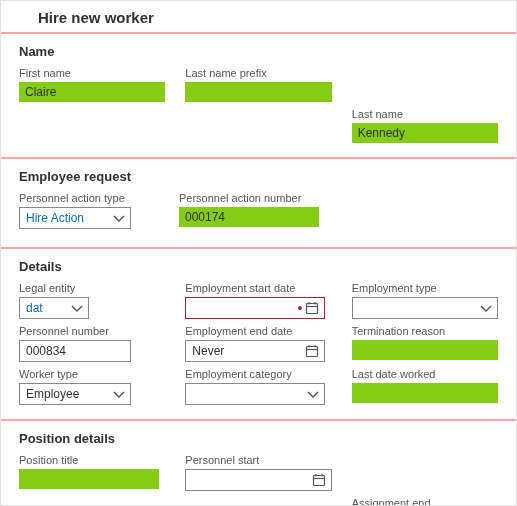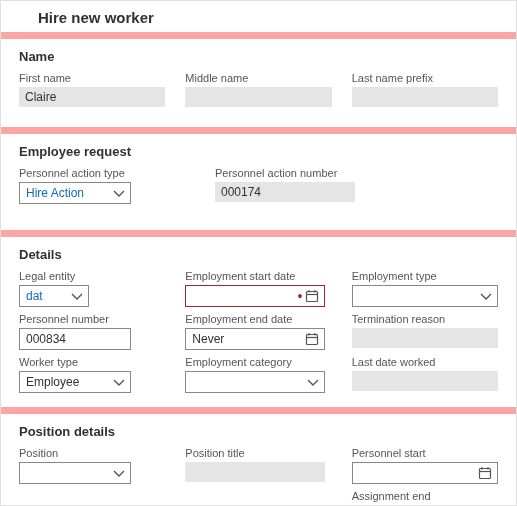--- a/index.html
+++ b/index.html
@@ -13,48 +13,47 @@
     border: 1px solid #e0e0e0;
     overflow: hidden;
   }
   .page-title {
     font-size: 15px;
     font-weight: 600;
     padding: 8px 14px 6px;
     margin-left: 23px;
   }
   .section {
-    border-top: 7px solid #fca5a5;
+    border-top: 2px solid #fca5a5;
     padding: 6px 18px 8px;
   }
   .section-title {
     font-size: 13px;
     font-weight: 600;
     padding: 4px 0 8px;
   }
   .row3 {
     display: grid;
     grid-template-columns: 1fr 1fr 1fr;
     column-gap: 20px;
     margin-bottom: 6px;
   }
   .row2 {
     display: grid;
     grid-template-columns: 160px 1fr;
-    column-gap: 36px;
-    margin-bottom: 18px;
+    margin-bottom: 10px;
   }
   .field-label {
     font-size: 11px;
     color: #555;
     margin-bottom: 3px;
     display: block;
   }
   .disabled-box {
-    background: #e5e5e5;
+    background: #84cc16;
     height: 20px;
     width: 100%;
     padding: 2px 6px;
     font-size: 12px;
     color: #323130;
     display: flex;
     align-items: center;
   }
   .input-box {
     border: 1px solid #8a8886;
@@ -110,31 +109,31 @@
 <div class="page-title">Hire new worker</div>
 
 <div class="section">
   <div class="section-title">Name</div>
   <div class="row3">
     <div>
       <span class="field-label">First name</span>
       <div class="disabled-box">Claire</div>
     </div>
     <div>
-      <span class="field-label">Middle name</span>
-      <div class="disabled-box"></div>
-    </div>
-    <div>
       <span class="field-label">Last name prefix</span>
       <div class="disabled-box"></div>
     </div>
   </div>
   <div class="row3">
     <div></div>
       <div></div>
+    <div>
+      <span class="field-label">Last name</span>
+      <div class="disabled-box">Kennedy</div>
+    </div>
   </div>
 </div>
 
 <div class="section">
   <div class="section-title">Employee request</div>
   <div class="row2">
     <div>
       <span class="field-label">Personnel action type</span>
       <div class="input-box narrow">
         <span class="link-text">Hire Action</span>
@@ -246,31 +245,20 @@
       <div class="disabled-box"></div>
     </div>
   </div>
 </div>
 
 <div class="section">
   <div class="section-title">Position details</div>
 
   <div class="row3">
     <div>
-      <span class="field-label">Position</span>
-      <div class="input-box narrow">
-        <span></span>
-        <span class="chev">
-            <svg width="14" height="12">
-              <use href="#chev-path"></use>
-            </svg>
-          </span>
-      </div>
-    </div>
-    <div>
       <span class="field-label">Position title</span>
       <div class="disabled-box" style="width:140px"></div>
     </div>
     <div>
       <span class="field-label">Personnel start</span>
       <div class="input-box">
         <span></span>
         <span class="calicon">
             <svg width="14" height="14">
               <use href="#cal-path"></use>

